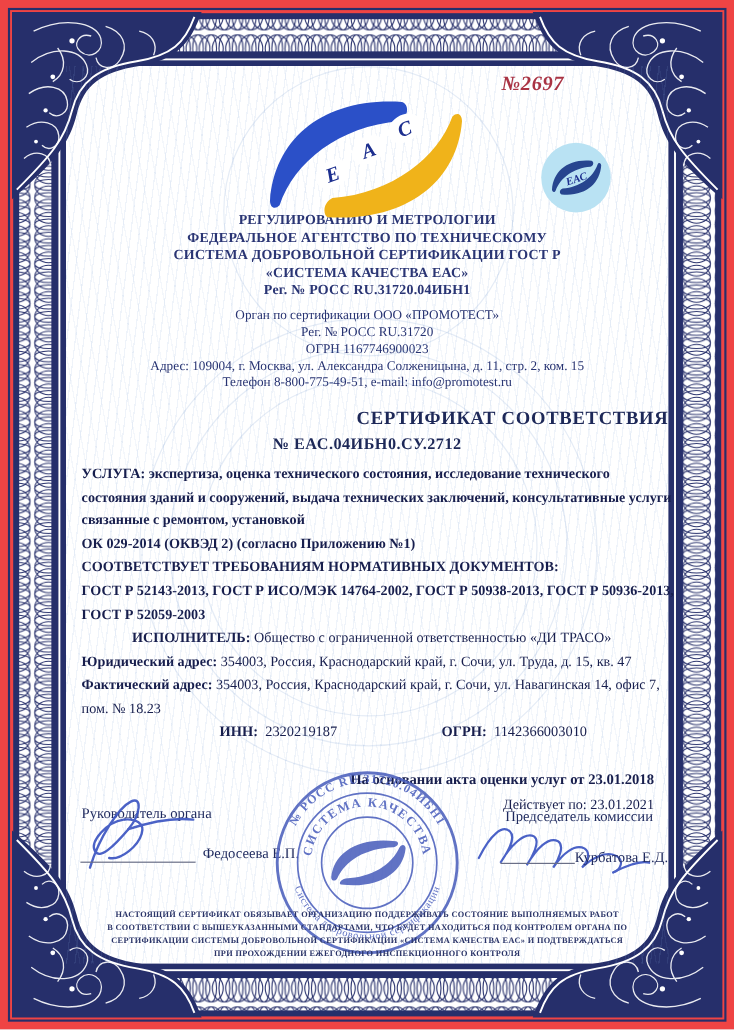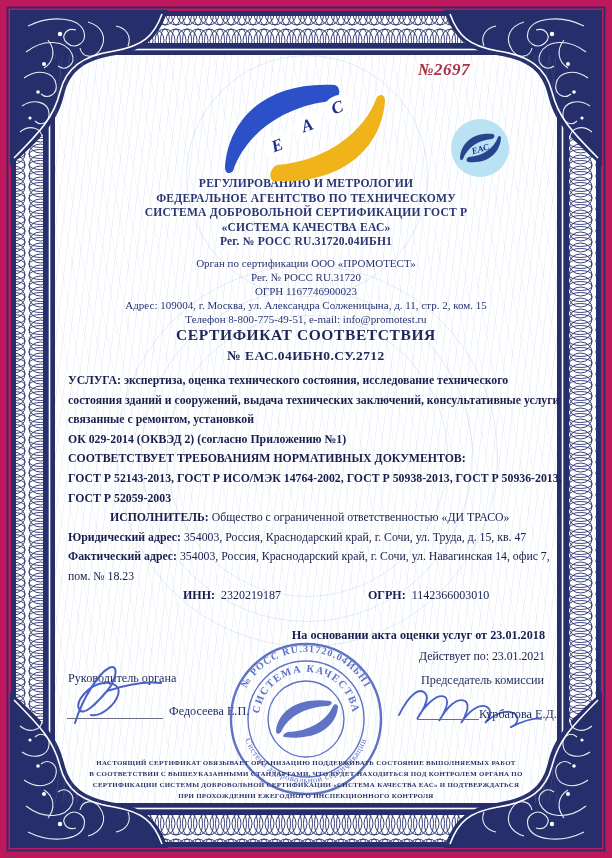--- a/index.html
+++ b/index.html
@@ -1,29 +1,29 @@
 <!DOCTYPE html>
 <html><head>
 <meta charset="utf-8">
 <style>
   html,body{margin:0;padding:0;}
   body{width:612px;height:858px;background:#e8e8e8;font-family:"Liberation Serif","DejaVu Serif",serif;}
-  .page{position:relative;width:612px;height:858px;background:#be185d;overflow:hidden;}
+  .page{position:relative;width:612px;height:858px;background:#ef4444;overflow:hidden;}
   .frame{position:absolute;left:0;top:0;width:612px;height:858px;}
   .content{position:absolute;left:55px;top:55px;width:502px;height:748px;color:#1e2757;
     background-image:
       repeating-linear-gradient(97deg, rgba(130,165,215,.13) 0 1px, transparent 1px 7px),
       repeating-linear-gradient(80deg, rgba(130,165,215,.09) 0 1px, transparent 1px 11px);}
   .ring{position:absolute;border-radius:50%;border:1px solid rgba(110,150,205,.18);pointer-events:none;}
   .serial{position:absolute;left:363px;top:5px;font-size:17px;font-weight:bold;font-style:italic;color:#a93344;letter-spacing:.5px;}
   .logo{position:absolute;left:160px;top:24px;}
   .wmark{position:absolute;left:394px;top:62px;}
   .hdr{margin:0;padding-top:122px;text-align:center;font-weight:bold;color:#2a3574;font-size:11.6px;line-height:14.6px;letter-spacing:.2px;}
   .org{margin-top:6px;text-align:center;color:#273372;font-size:11px;line-height:14px;}
-  .cert-title{text-align:center;font-weight:bold;color:#1d2858;font-size:15.5px;letter-spacing:.6px;}
+  .cert-title{margin-top:14px;text-align:right;font-weight:bold;color:#1d2858;font-size:15.5px;letter-spacing:.6px;}
   .cert-num{margin-top:4px;text-align:center;font-weight:bold;color:#1d2858;font-size:13.5px;letter-spacing:.4px;}
   .body-block{margin-top:7px;padding:0 12px 0 13px;font-size:11.8px;line-height:19.6px;color:#171e4d;}
   .body-block .b{font-weight:bold;}
   .line{white-space:nowrap;}
   .performer-first{text-indent:42px;}
   .inn-row{padding-left:100px;margin-top:1px;font-size:12px;white-space:nowrap;color:#171e4d;}
   .inn-row .grp{display:inline-block;}
   .inn-row .g1{width:185px;margin-left:28px;}
   .inn-row .lbl{font-weight:bold;}
   .right-block{margin-top:22px;padding-right:12px;text-align:right;color:#171e4d;}

